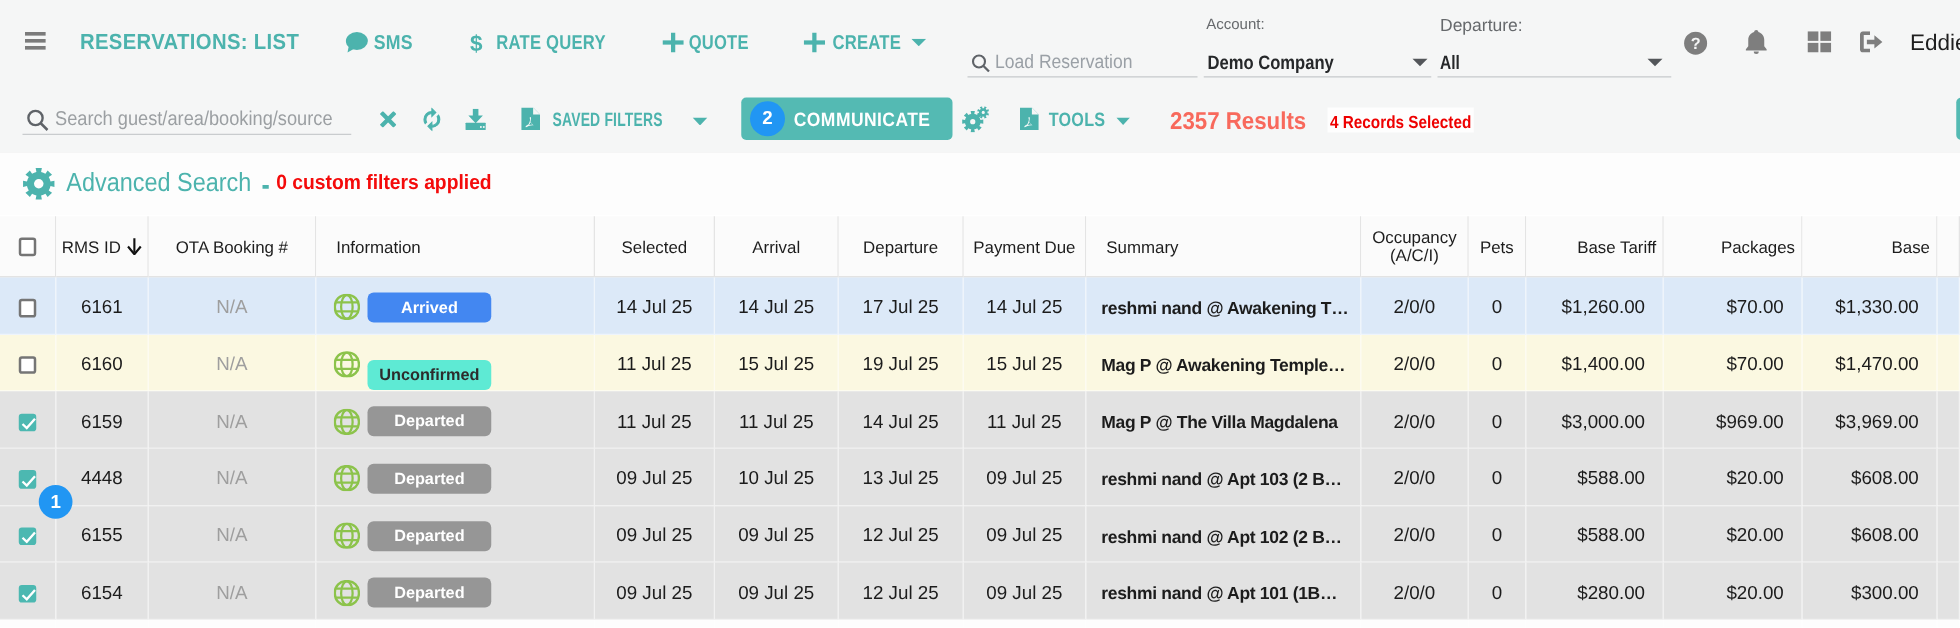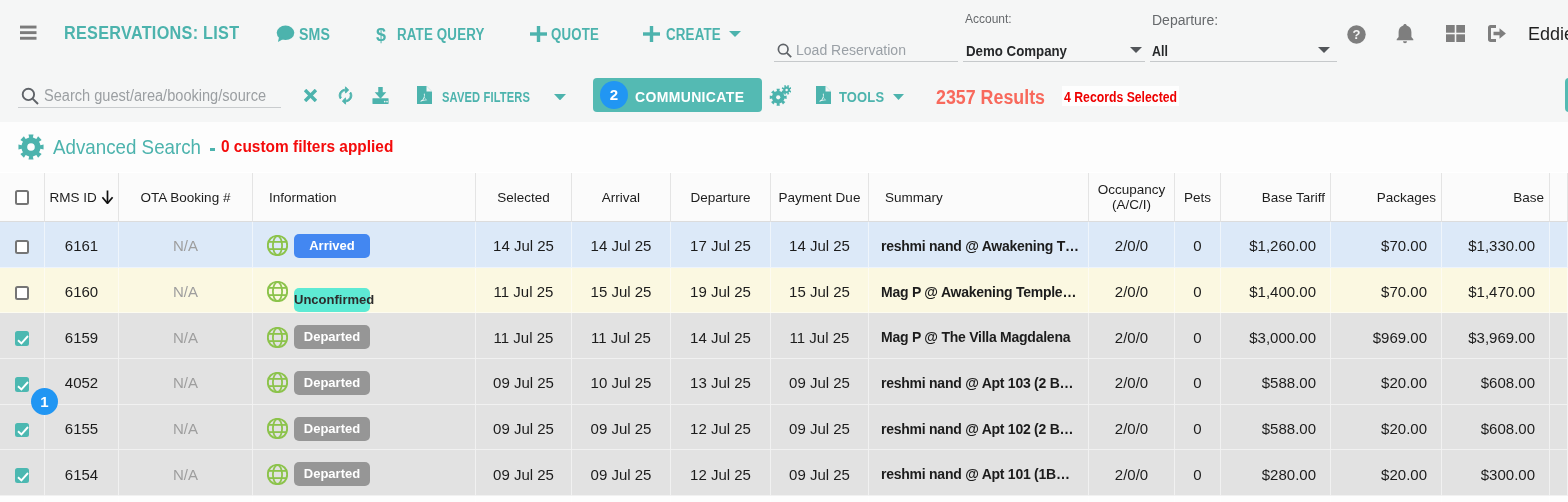--- a/index.html
+++ b/index.html
@@ -27,21 +27,21 @@
   .hr { text-align:right; padding-right:5px; }
   .drow td { height:45.7px; font-size:15px; color:#1c1c1c; vertical-align:middle; padding-top:3px;
     border-right:1px solid rgba(255,255,255,0.55); border-bottom:1px solid rgba(255,255,255,0.5); }
   .dc { text-align:center; }
   .dl { text-align:left; }
   .dr { text-align:right; padding-right:14px; }
   .drow td.na { color:#9e9e9e; }
   .drow td.sm { font-weight:bold; padding-left:12px; font-size:14px; letter-spacing:-0.25px; }
   .info { display:flex; align-items:center; padding-left:14px; }
   .globe { flex:0 0 auto; }
-  .badge { display:inline-block; width:76px; height:24px; line-height:24px; border-radius:5px;
+  .badge { display:inline-block; width:99px; height:24px; line-height:24px; border-radius:5px;
     margin-left:6px; text-align:center; font-size:13px; font-weight:bold; color:#fff; }
   .arrived { background:#4387f1; }
   .unconf { background:#5eead4; color:#2c2c2c;margin-top:17px; }
   .departed { background:#969696; }
   .cbx { display:inline-block; width:14.5px; height:14.5px; border:2px solid #757575;
     border-radius:2.5px; background:#fff; vertical-align:middle; }
   .cbx.on { border-color:#4cb8b1; background:#4cb8b1; }
   .cbx.on svg { display:block; margin:1.5px auto 0; }
 </style>
 </head>
@@ -304,21 +304,21 @@
             <td class="dc">0</td>
             <td class="dr">$3,000.00</td>
             <td class="dr">$969.00</td>
             <td class="dr">$3,969.00</td>
             <td class="dc"></td>
           </tr>
 <tr class="drow" style="background:#e2e2e2">
             <td class="dc"><span class="cbx on"><svg width="12" height="10" viewBox="0 0 12 10">
                   <path d="M1 5.2 L4.4 8.4 L11 1" fill="none" stroke="#fff" stroke-width="1.9"></path>
                 </svg></span></td>
-            <td class="dc">4052</td>
+            <td class="dc">4448</td>
             <td class="dc na">N/A</td>
             <td class="dl">
               <span class="info">
                 <svg class="globe" width="21" height="21" viewBox="0 0 21 21">
                   <rect x="0.9" y="0.9" width="19.2" height="19.2" rx="9" fill="none" stroke="#8cc34b" stroke-width="1.9"></rect>
                   <ellipse cx="10.5" cy="10.5" rx="4.6" ry="9.4" fill="none" stroke="#8cc34b" stroke-width="1.8"></ellipse>
                   <line x1="1.5" y1="6.9" x2="19.5" y2="6.9" stroke="#8cc34b" stroke-width="1.8"></line>
                   <line x1="1.5" y1="14.1" x2="19.5" y2="14.1" stroke="#8cc34b" stroke-width="1.8"></line>
                 </svg>
                 <span class="badge departed">Departed</span>

